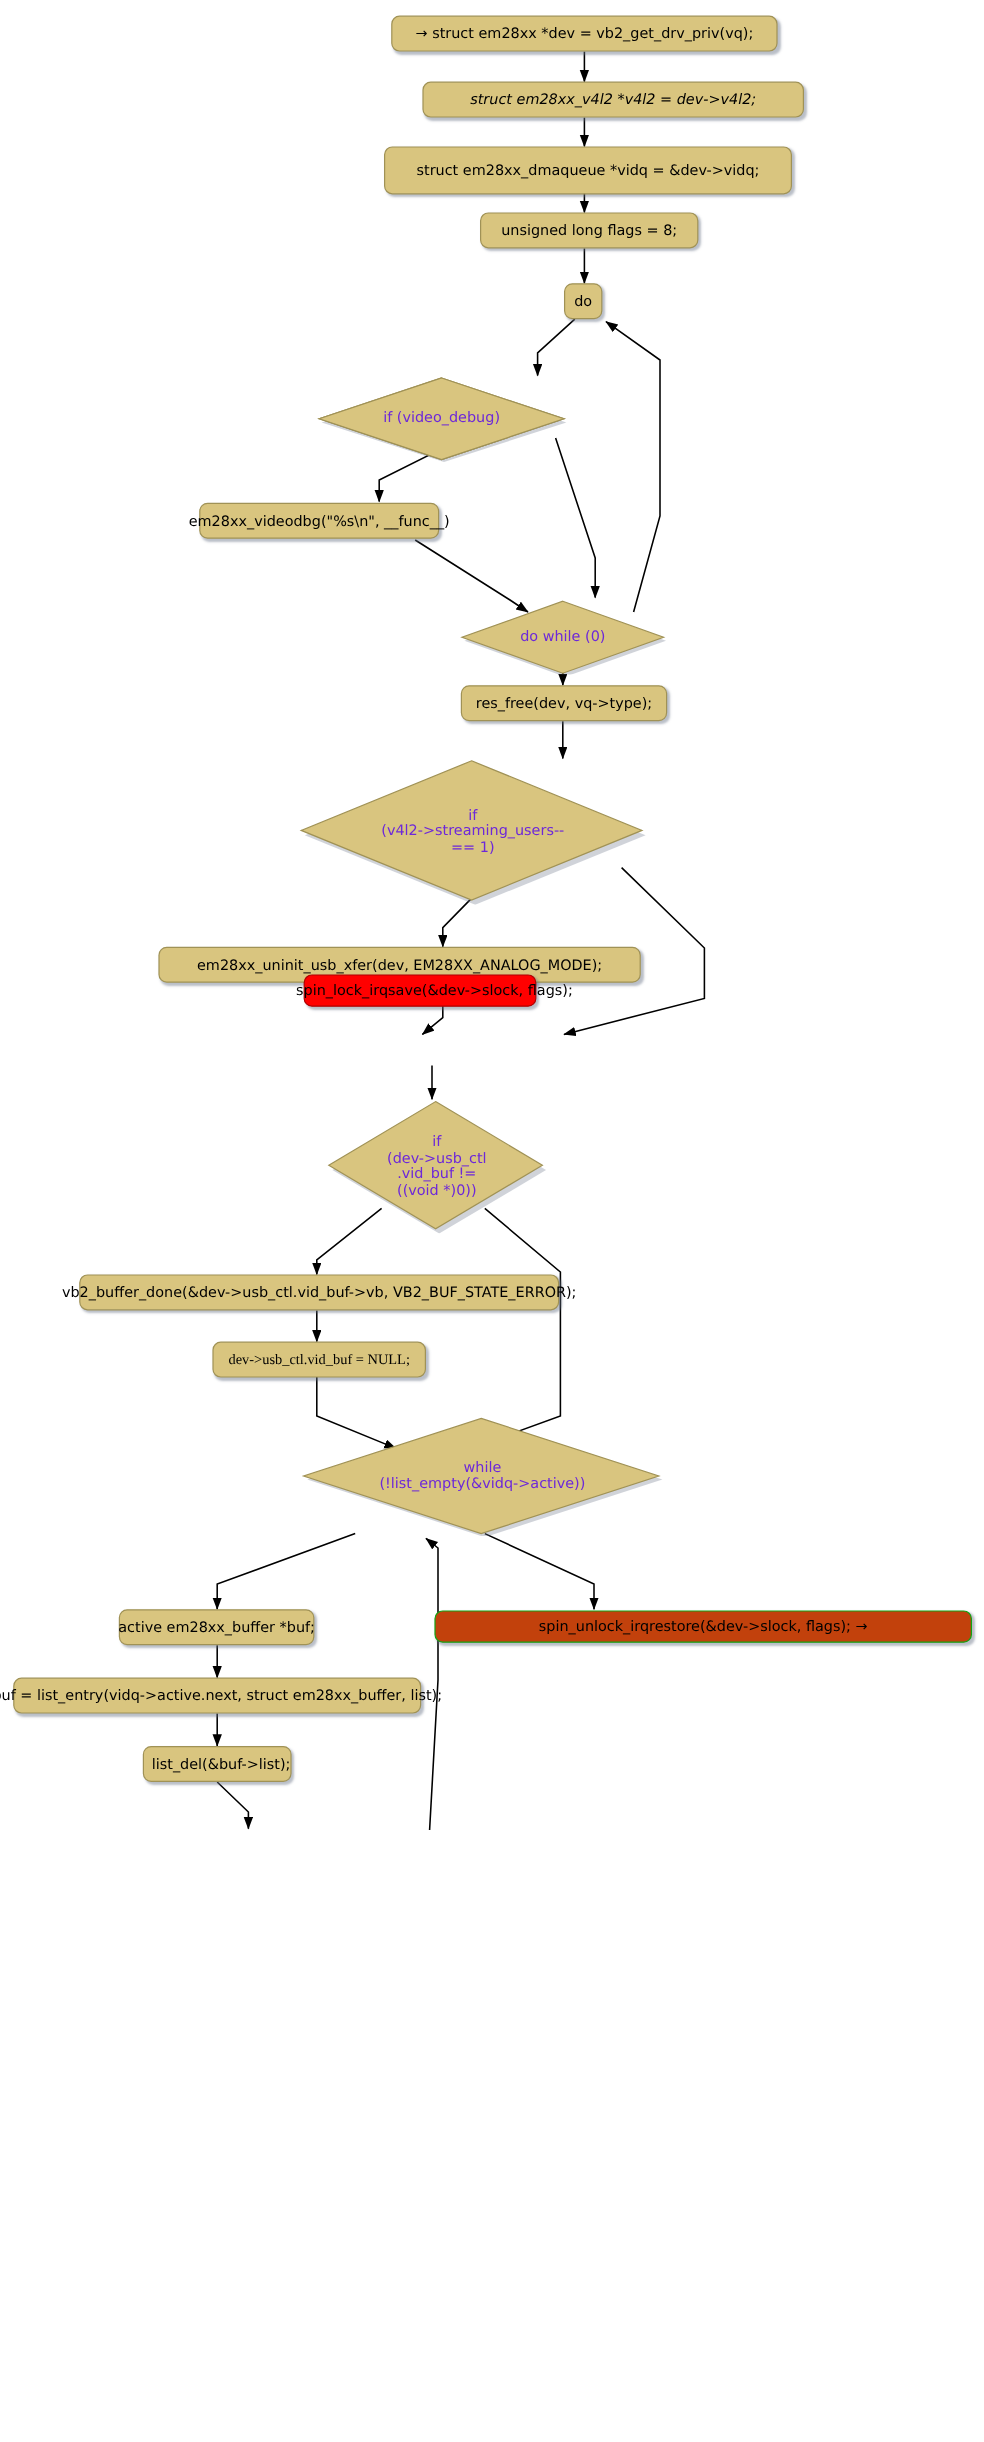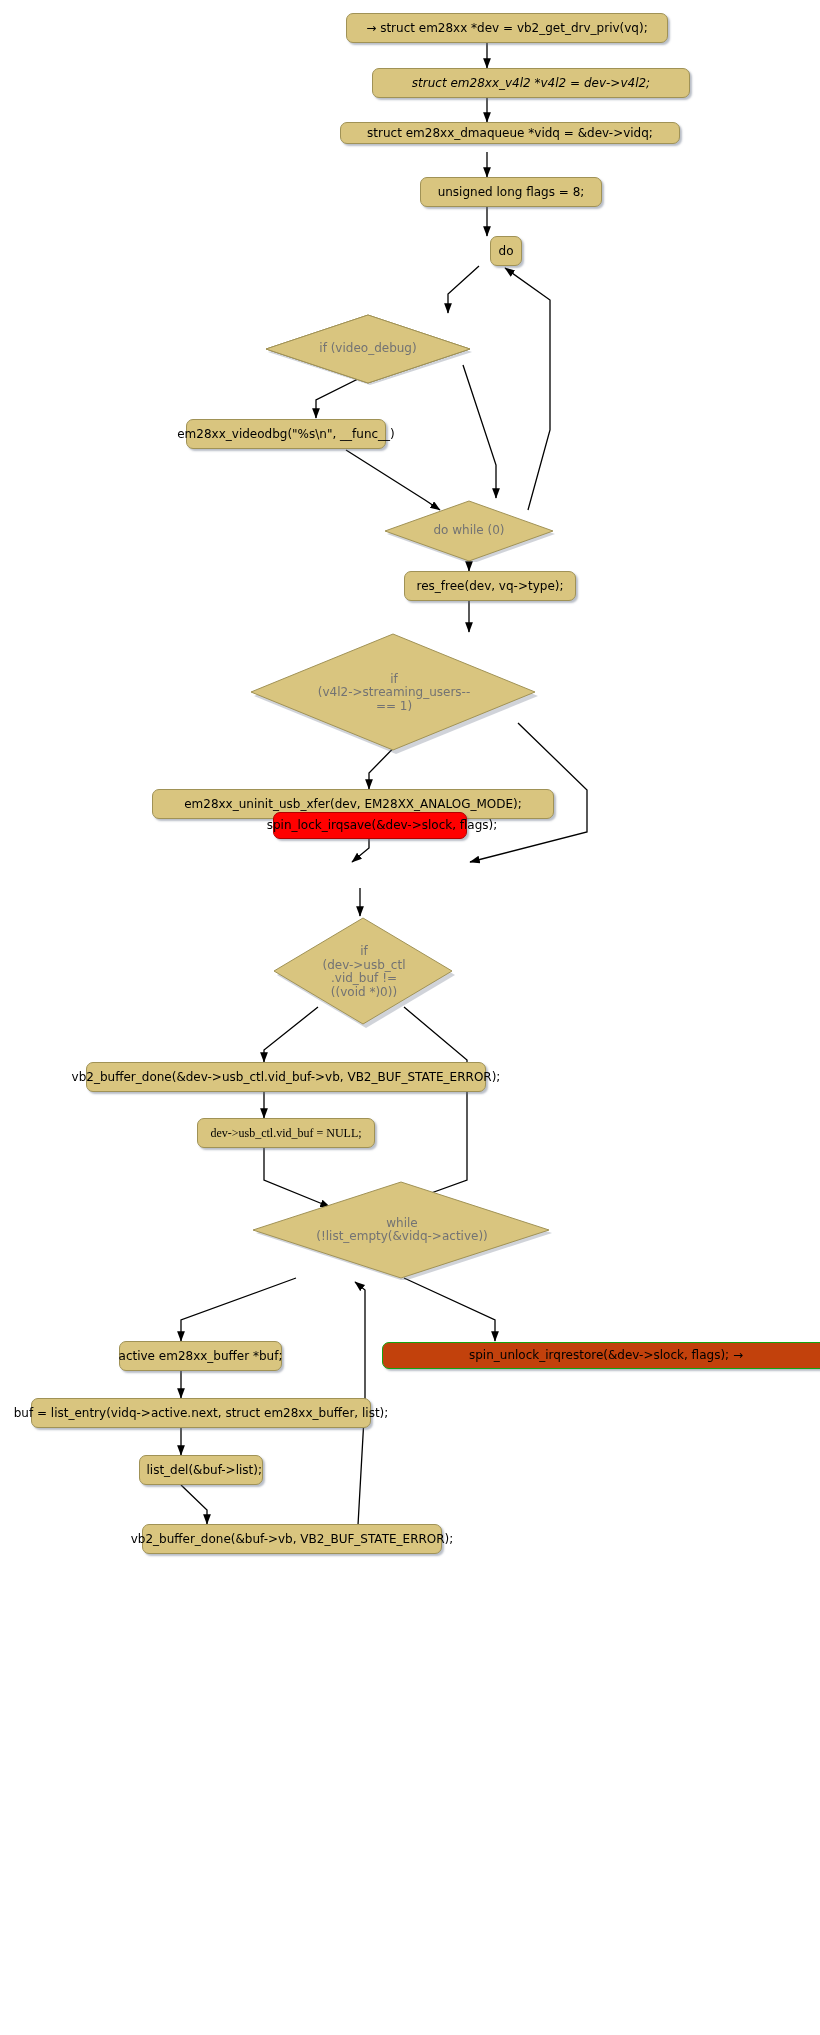--- a/index.html
+++ b/index.html
@@ -36,21 +36,20 @@
     color: #000000;
     font-size: 12px;
     line-height: 13px;
     white-space: pre;
   }
   .node.rect {
     background: #D9C57F;
     border: 1px solid #A09256;
     border-radius: 7px;
     box-shadow: 2px 2px 2px rgba(100,110,130,0.45);
-    margin-left: 20px;
   }
   .node.rect.red {
     background: #FF0000;
     border: 1px solid #B00000;
   }
   .node.rect.green {
     background: #c2410c;
     border: 1px solid #13A313;
   }
   .node.diamond {
@@ -61,21 +60,21 @@
   .diamond-shape {
     position: absolute;
     left: 0;
     top: 0;
     width: 100%;
     height: 100%;
   }
   .diamond-label {
     position: relative;
     z-index: 2;
-    color: #737373;
+    color: #6d28d9;
     font-size: 12px;
     line-height: 13.5px;
     white-space: pre;
   }
 </style>
 </head>
 <body>
 
 <div id="canvas">
 
@@ -140,21 +139,21 @@
   </svg>
 
   <div class="node rect" style="left:326px; top:13px; width:322px; height:30px;">
     <span>→ struct em28xx *dev = vb2_get_drv_priv(vq);</span>
   </div>
 
   <div class="node rect" style="left:352px; top:68px; width:318px; height:30px;font-style:italic;">
     <span>struct em28xx_v4l2 *v4l2 = dev-&gt;v4l2;</span>
   </div>
 
-  <div class="node rect" style="left:320px; top:122px; width:340px; height:22px;">
+  <div class="node rect" style="left:320px; top:122px; width:340px; height:40px;">
     <span>struct em28xx_dmaqueue *vidq = &amp;dev-&gt;vidq;</span>
   </div>
 
   <div class="node rect" style="left:400px; top:177px; width:182px; height:30px;">
     <span>unsigned long flags = 8;</span>
   </div>
 
   <div class="node rect" style="left:470px; top:236px; width:32px; height:30px;">
     <span>do</span>
   </div>
@@ -239,17 +238,14 @@
   </div>
 
   <div class="node rect" style="left:11px; top:1398px; width:340px; height:30px;">
     <span>buf = list_entry(vidq-&gt;active.next, struct em28xx_buffer, list);</span>
   </div>
 
   <div class="node rect" style="left:119px; top:1455px; width:124px; height:30px;justify-content:flex-end;">
     <span>list_del(&amp;buf-&gt;list);</span>
   </div>
 
-  <div class="node rect" style="left:122px; top:1524px; width:300px; height:30px;">
-    <span>vb2_buffer_done(&amp;buf-&gt;vb, VB2_BUF_STATE_ERROR);</span>
-  </div>
 
 </div>
 
 </body></html>

